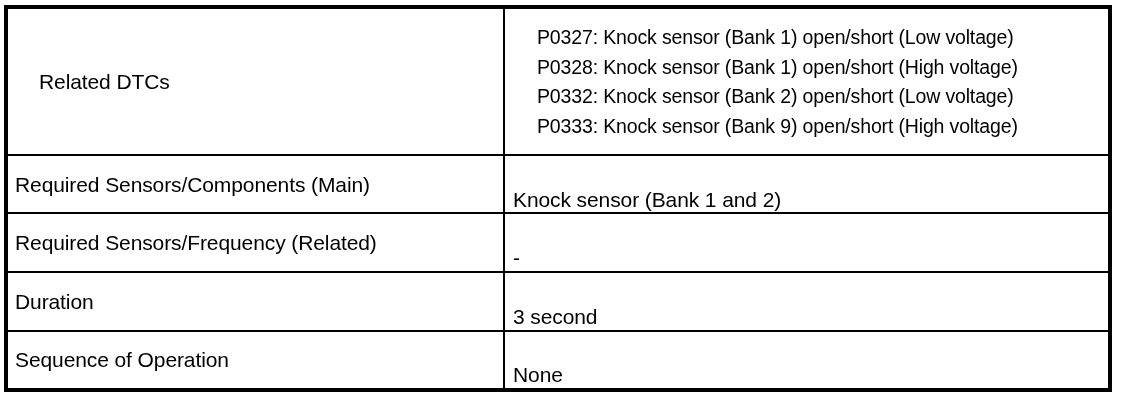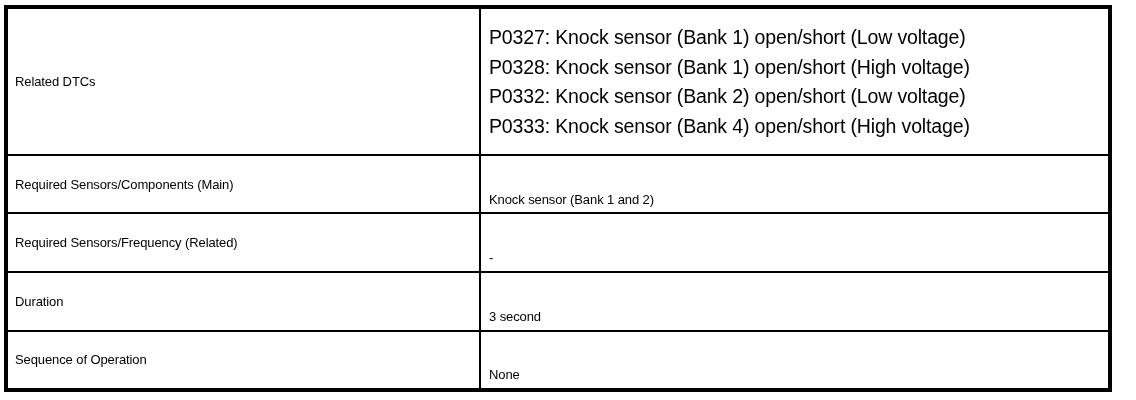--- a/index.html
+++ b/index.html
@@ -57,41 +57,42 @@
     width: 471px;
     border-right: 2px solid #000000;
   }
 
   td.value-cell {
     width: auto;
   }
 
   .cell-text {
     display: block;
-    font-size: 13px;
+    font-size: 21px;
     line-height: 21px;
     letter-spacing: -0.1px;
     white-space: nowrap;
     padding-left: 7px;
     padding-right: 2px;
     overflow: visible;
   }
 
   .label-cell .cell-text {
     padding-left: 7px;
   }
 
   .value-cell .cell-text {
     padding-left: 8px;
     margin-top: 30px;
   }
 
   
   tr.row-dtc td {
     height: 131px;
+    padding-left: 24px;
   }
 
   tr.row-dtc .label-cell .cell-text {
     
   }
 
   .dtc-list {
     display: block;
     padding-left: 8px;
     padding-top: 2px;
@@ -124,21 +125,21 @@
 
         <tr class="row-dtc">
           <td class="label-cell">
             <span class="cell-text">Related DTCs</span>
           </td>
           <td class="value-cell">
             <span class="dtc-list">
               <span class="dtc-line">P0327: Knock sensor (Bank 1) open/short (Low voltage)</span>
               <span class="dtc-line">P0328: Knock sensor (Bank 1) open/short (High voltage)</span>
               <span class="dtc-line">P0332: Knock sensor (Bank 2) open/short (Low voltage)</span>
-              <span class="dtc-line">P0333: Knock sensor (Bank 4) open/short (High voltage)</span>
+              <span class="dtc-line">P0333: Knock sensor (Bank 9) open/short (High voltage)</span>
             </span>
           </td>
         </tr>
 
         <tr class="row-std">
           <td class="label-cell">
             <span class="cell-text">Required Sensors/Components (Main)</span>
           </td>
           <td class="value-cell">
             <span class="cell-text">Knock sensor (Bank 1 and 2)</span>

